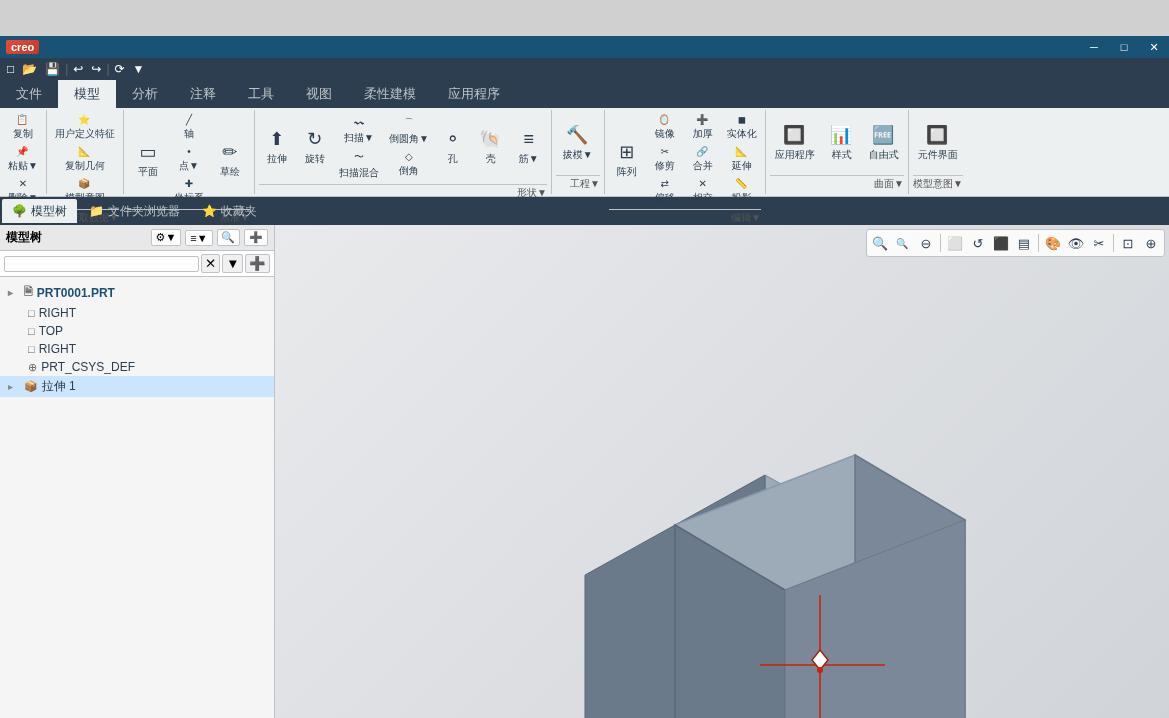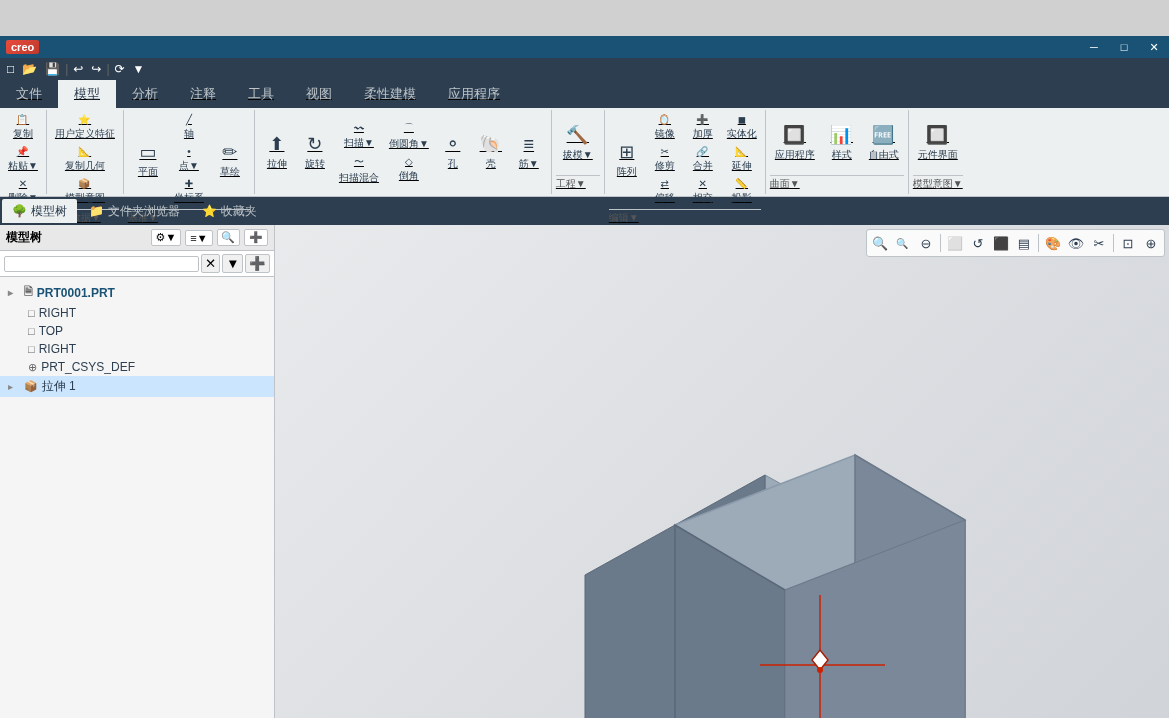--- a/index.html
+++ b/index.html
@@ -61,21 +61,20 @@
       cursor: pointer;
       border: none;
       background: none;
     }
     .qa-sep { color: #666; }
 
     
     #ribbon {
       background: #ecf0f1;
       border-bottom: 1px solid #bdc3c7;
-      text-decoration: underline;
     }
     #ribbon-tabs {
       background: #2c3e50;
       display: flex;
       height: 28px;
     }
     .ribbon-tab {
       padding: 0 16px;
       color: #bdc3c7;
       display: flex;
@@ -103,21 +102,21 @@
       padding: 2px 4px;
       min-width: fit-content;
     }
     .ribbon-group-content {
       display: flex;
       flex: 1;
       align-items: center;
       gap: 2px;
     }
     .ribbon-group-label {
-      text-align: left;
+      text-align: right;
       font-size: 10px;
       color: #555;
       padding: 1px 0;
       border-top: 1px solid #bdc3c7;
       margin-top: 2px;
     }
     .ribbon-btn {
       display: flex;
       flex-direction: column;
       align-items: center;
@@ -441,20 +440,21 @@
         </div>
         <div class="ribbon-btn" style="width:36px;">
           <span style="font-size:18px;">🐚</span>
           <span>壳</span>
         </div>
         <div class="ribbon-btn" style="width:36px;">
           <span style="font-size:18px;">≡</span>
           <span>筋▼</span>
         </div>
       </div>
+      <div class="ribbon-group-label">形状▼</div>
     </div>
 
     <div class="ribbon-group">
       <div class="ribbon-group-content">
         <div class="ribbon-btn" style="width:44px;">
           <span style="font-size:18px;">🔨</span>
           <span>拔模▼</span>
         </div>
       </div>
       <div class="ribbon-group-label">工程▼</div>

